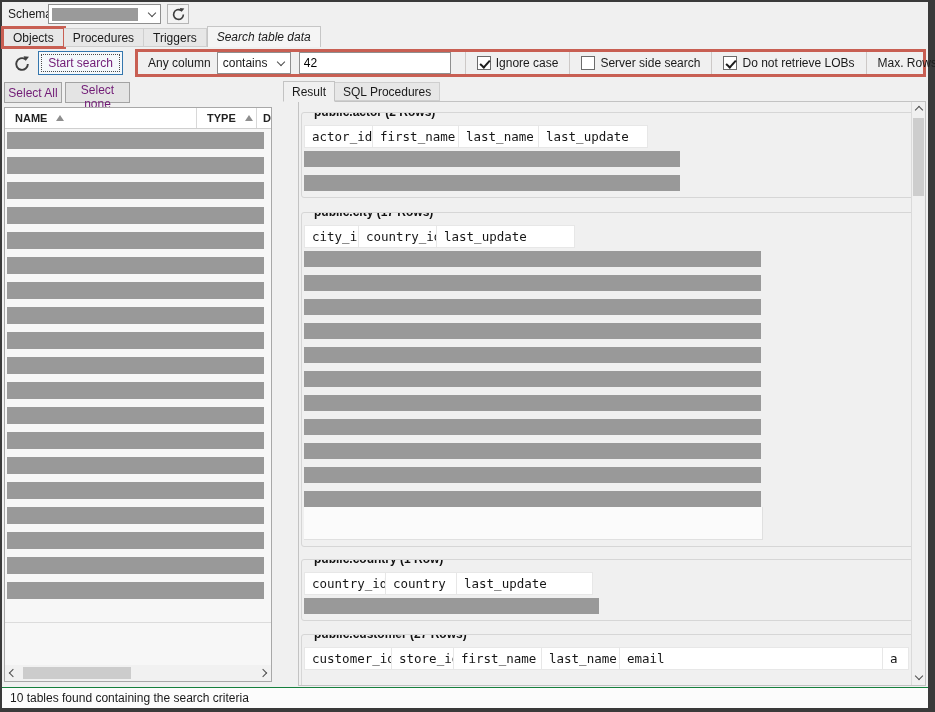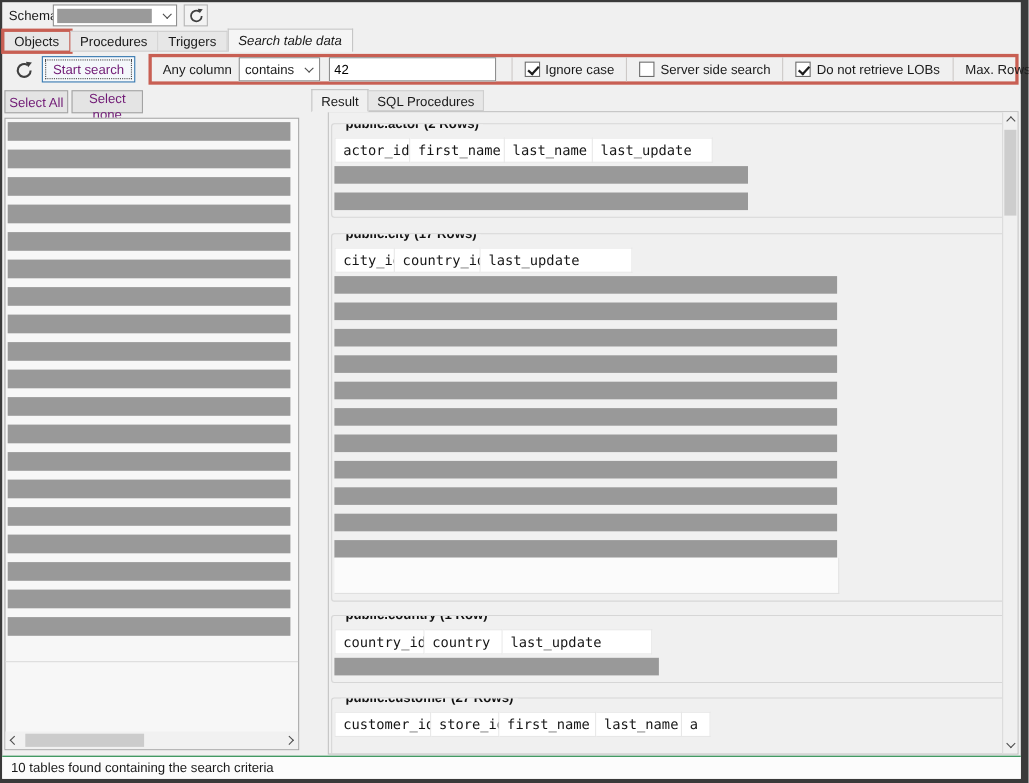--- a/index.html
+++ b/index.html
@@ -148,20 +148,33 @@
       <span class="tbsep"></span>
       <span class="tb-lbl">Max. Rows:</span>
 
     </div>
   </div>
 
   <button class="btn btn-selall">Select All</button>
   <button class="btn btn-selnone">Select none</button>
 
   <div class="left-table">
+    <div class="lt-header">
+      <div class="lt-cell lt-name">
+        <span>NAME</span>
+        <span class="sort"></span>
+      </div>
+      <div class="lt-cell lt-type">
+        <span>TYPE</span>
+        <span class="sort"></span>
+      </div>
+      <div class="lt-cell lt-d">
+        <span>D</span>
+      </div>
+    </div>
     <div id="left-rows">
         <div class="l-bar first"></div>
         <div class="l-bar"></div>
         <div class="l-bar"></div>
         <div class="l-bar"></div>
         <div class="l-bar"></div>
         <div class="l-bar"></div>
         <div class="l-bar"></div>
         <div class="l-bar"></div>
         <div class="l-bar"></div>
@@ -235,20 +248,21 @@
           </div>
           <div class="g-bar first" style="width: 295px;"></div>
         </div>
         <div class="group-box" style="margin-top: 13px; height: 120px;">
           <div class="group-title">public.customer (27 Rows)</div>
           <div class="g-header">
             <div class="g-cell" style="width: 88px;">customer_id</div>
             <div class="g-cell" style="width: 62px;">store_id</div>
             <div class="g-cell" style="width: 88px;">first_name</div>
             <div class="g-cell" style="width: 78px;">last_name</div>
+            <div class="g-cell" style="width: 263px;">email</div>
             <div class="g-cell" style="width: 26px;">a</div>
           </div>
         </div>
       </div>
     <div class="vscroll">
       <span class="sb-arrow up">
           <i class="chev up"></i>
         </span>
       <span class="vthumb"></span>
       <span class="sb-arrow down">

